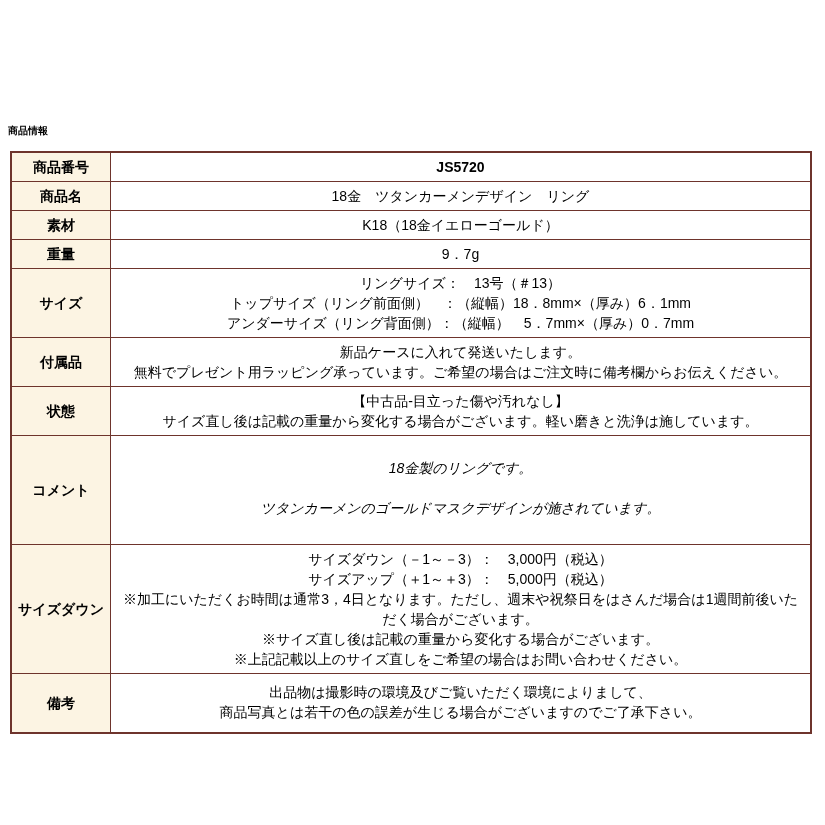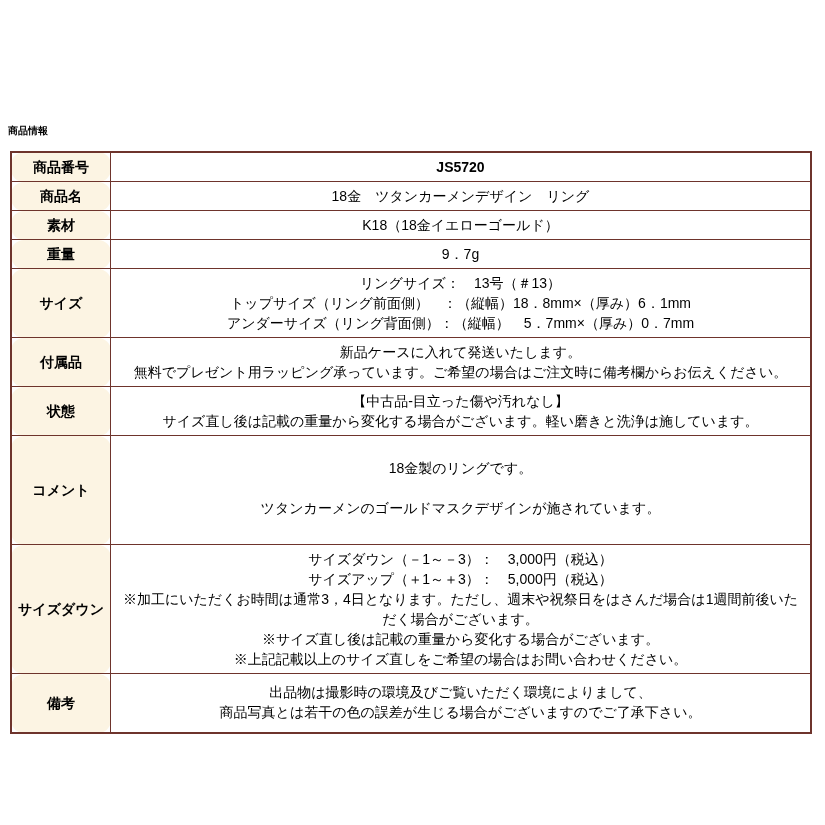--- a/index.html
+++ b/index.html
@@ -31,31 +31,30 @@
     border:1px solid var(--border);
     font-size:14px;line-height:20px;
     vertical-align:middle;
     word-break:break-all;
   }
   table.info th{
     width:94px;
     background:var(--label-bg);
     font-weight:bold;text-align:center;
     padding:4px 2px;
-    border-radius:13px;
   }
   table.info td{
     background:var(--value-bg);
     padding:4px 8px;
     text-align:center;
   }
   table.info td .line{min-height:20px;}
   table.info td.bold{font-weight:bold;}
   
-  table.info tr:nth-child(8) td{padding-top:22px;padding-bottom:26px;}
+  table.info tr:nth-child(8) td{padding-top:22px;padding-bottom:26px;font-style:italic;}
   table.info tr:nth-child(10) td{padding-top:8px;padding-bottom:10px;margin-left:43px;}
 </style>
 </head>
 <body>
 
 <div class="page">
   <h2 class="section-title">商品情報</h2>
 
   <table class="info">
     <tbody id="info-table-body">

